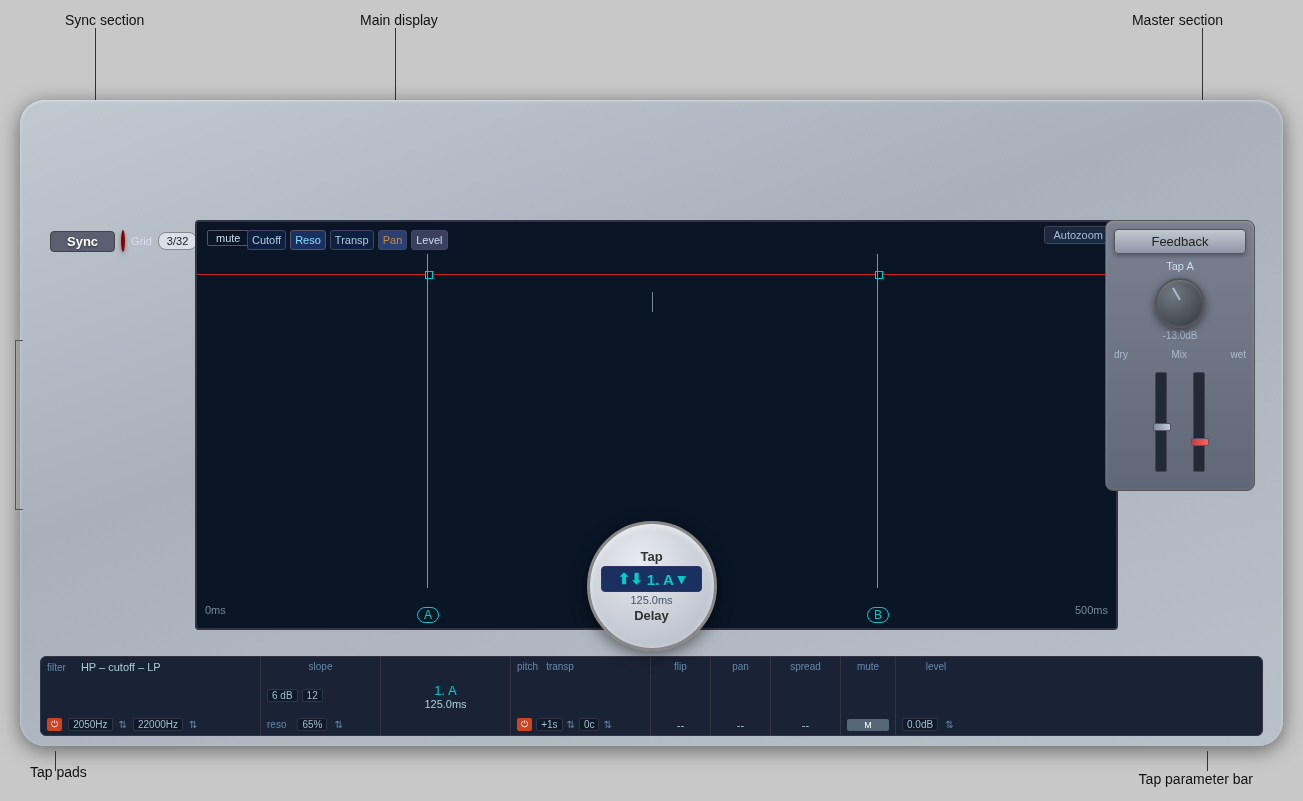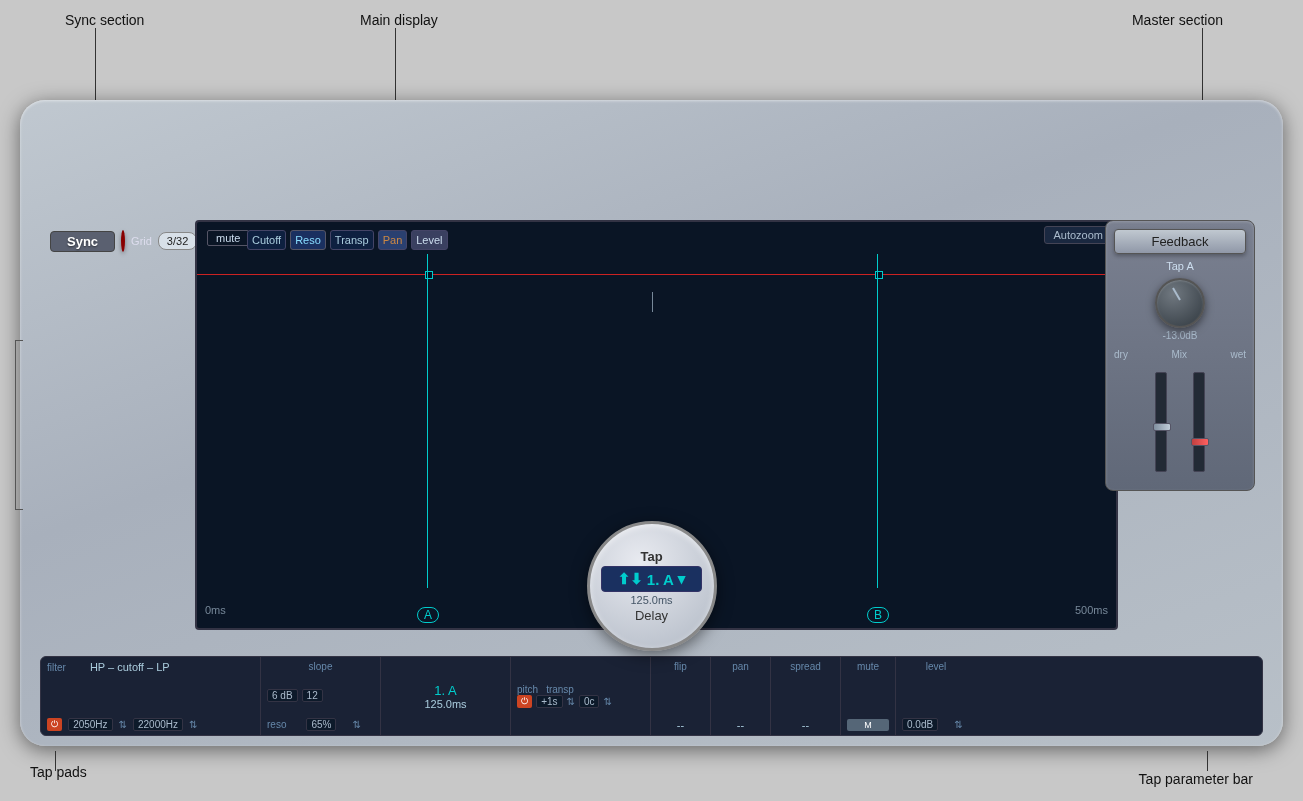--- a/index.html
+++ b/index.html
@@ -428,21 +428,21 @@
     }
 
     .tap-circle-ms {
       font-size: 11px;
       color: #445566;
       margin-top: 2px;
     }
 
     .tap-circle-bottom {
       font-size: 13px;
-      font-weight: normal;
+      font-weight: bold;
       color: #333;
       margin-top: 2px;
     }
 
     
     .param-bar {
       position: absolute;
       bottom: 10px;
       left: 20px;
       right: 20px;
@@ -472,21 +472,21 @@
 
     .param-value {
       font-size: 11px;
       color: #aaccdd;
       text-align: center;
     }
 
     .param-row {
       display: flex;
       align-items: center;
-      gap: 16px;
+      gap: 7px;
     }
 
     .param-btn-small {
       background: #cc4422;
       color: #fff;
       font-size: 9px;
       border: none;
       border-radius: 2px;
       padding: 1px 4px;
       cursor: pointer;
@@ -639,21 +639,21 @@
         <span class="param-stepper" style="margin-left:4px;">65%</span>
         <span style="color:#6688aa; font-size:10px;">⇅</span>
       </div>
     </div>
 
     <div class="param-section" style="min-width:130px; justify-content:center;">
       <span class="param-value" style="font-size:13px; color:#00cccc;">1. A</span>
       <span class="param-value" style="font-size:11px;">125.0ms</span>
     </div>
 
-    <div class="param-section" style="min-width:140px;justify-content:center;">
+    <div class="param-section" style="min-width:140px;">
       <div class="param-row" style="gap:8px;">
         <span class="param-title">pitch</span>
         <span class="param-title">transp</span>
       </div>
       <div class="param-row" style="gap:4px;">
         <button class="param-btn-small">⏻</button>
         <span class="param-stepper">+1s</span>
         <span style="color:#6688aa; font-size:10px;">⇅</span>
         <span class="param-stepper">0c</span>
         <span style="color:#6688aa; font-size:10px;">⇅</span>

